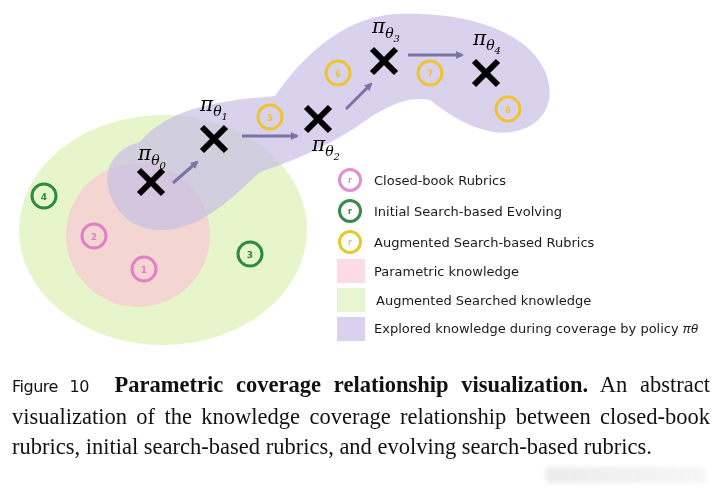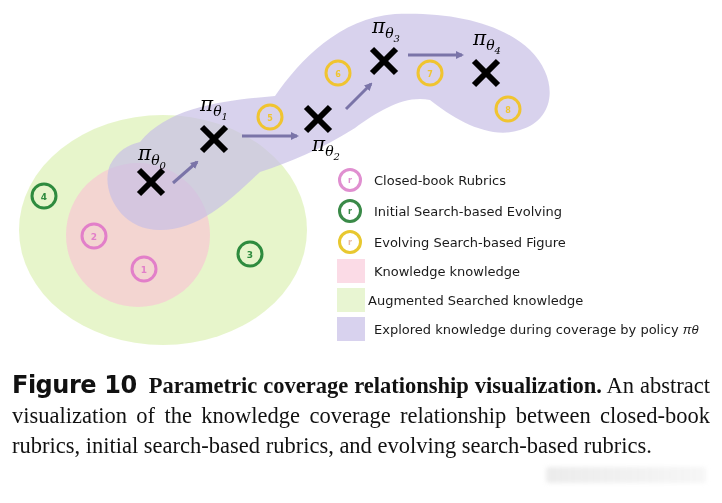--- a/index.html
+++ b/index.html
@@ -5,24 +5,24 @@
   html, body { margin: 0; padding: 0; background: #ffffff; }
   body { width: 722px; height: 503px; position: relative; overflow: hidden; }
   #figure { position: absolute; left: 0; top: 0; width: 722px; height: 360px; }
   .legend { position: absolute; left: 337px; top: 166px; width: 385px; }
   .legend-row { position: absolute; left: 0; height: 28px; display: flex; align-items: center; }
   .legend-marker { width: 26px; height: 26px; box-sizing: border-box; display: flex; align-items: center; justify-content: center; }
   .legend-ring { border-radius: 50%; border: 3px solid; width: 24px; height: 24px; box-sizing: border-box;
     font-family: "DejaVu Sans", sans-serif; font-size: 8px; display: flex; align-items: center; justify-content: center; font-weight: bold; }
   .legend-swatch { width: 28px; height: 24px; }
   .legend-label { margin-left: 11px; font-family: "DejaVu Sans", sans-serif; font-size: 13px; color: #1a1a1a; white-space: nowrap; }
-  .legend-label .math { font-family: Liberation Sans, sans-serif; font-style: italic; text-align: right; }
+  .legend-label .math { font-family: Liberation Mono, monospace; font-style: italic; text-align: right; }
   .caption { position: absolute; left: 12px; top: 370px; width: 698px;
     font-family: "Liberation Serif", serif; font-size: 22.5px; line-height: 30px; color: #111; text-align: justify; }
-  .caption .fig-label { font-family: "DejaVu Sans", sans-serif; font-weight: bold; font-size: 24px; letter-spacing: -0.5px; }
+  .caption .fig-label { font-family: "DejaVu Sans", sans-serif; font-weight: normal; font-size: 16px; letter-spacing: -0.5px; }
   .caption .title { font-weight: bold; }
   .watermark { position: absolute; right: 16px; bottom: 20px; width: 160px; height: 16px; 
     background: linear-gradient(90deg, rgba(200,200,200,0.35), rgba(220,220,220,0.25)); filter: blur(2px); border-radius: 3px; }
   .pi-label { font-family: "DejaVu Serif", serif; font-style: italic; }
 </style>
 </head>
 <body>
 
 <svg id="figure" viewBox="0 0 722 360" xmlns="http://www.w3.org/2000/svg">
 
@@ -133,29 +133,29 @@
   <div class="legend-row" style="top:31px">
     <div class="legend-marker">
         <div class="legend-ring" style="border-color:#3a8a48;color:#3a8a48">r</div>
       </div>
     <span class="legend-label">Initial Search-based Evolving</span>
   </div>
   <div class="legend-row" style="top:62px">
     <div class="legend-marker">
         <div class="legend-ring" style="border-color:#e8c830;color:#e8b8a0">r</div>
       </div>
-    <span class="legend-label">Evolving Search-based Figure</span>
+    <span class="legend-label">Augmented Search-based Rubrics</span>
   </div>
   <div class="legend-row" style="top:91px">
     <div class="legend-swatch" style="background:#fbdbe6"></div>
-    <span class="legend-label" style="margin-left:9px">Knowledge knowledge</span>
+    <span class="legend-label" style="margin-left:9px">Parametric knowledge</span>
   </div>
   <div class="legend-row" style="top:120px">
     <div class="legend-swatch" style="background:#e8f5d2"></div>
-    <span class="legend-label" style="margin-left:3px">Augmented Searched knowledge</span>
+    <span class="legend-label" style="margin-left:11px">Augmented Searched knowledge</span>
   </div>
   <div class="legend-row" style="top:149px">
     <div class="legend-swatch" style="background:#d8d2ee"></div>
     <span class="legend-label" style="margin-left:9px"><span>Explored knowledge during coverage by policy </span><span class="math">πθ</span></span>
   </div>
 </div>
 
 <div class="caption">
   <span class="fig-label">Figure 10</span>&nbsp;
   <span class="title">Parametric coverage relationship visualization.</span>

